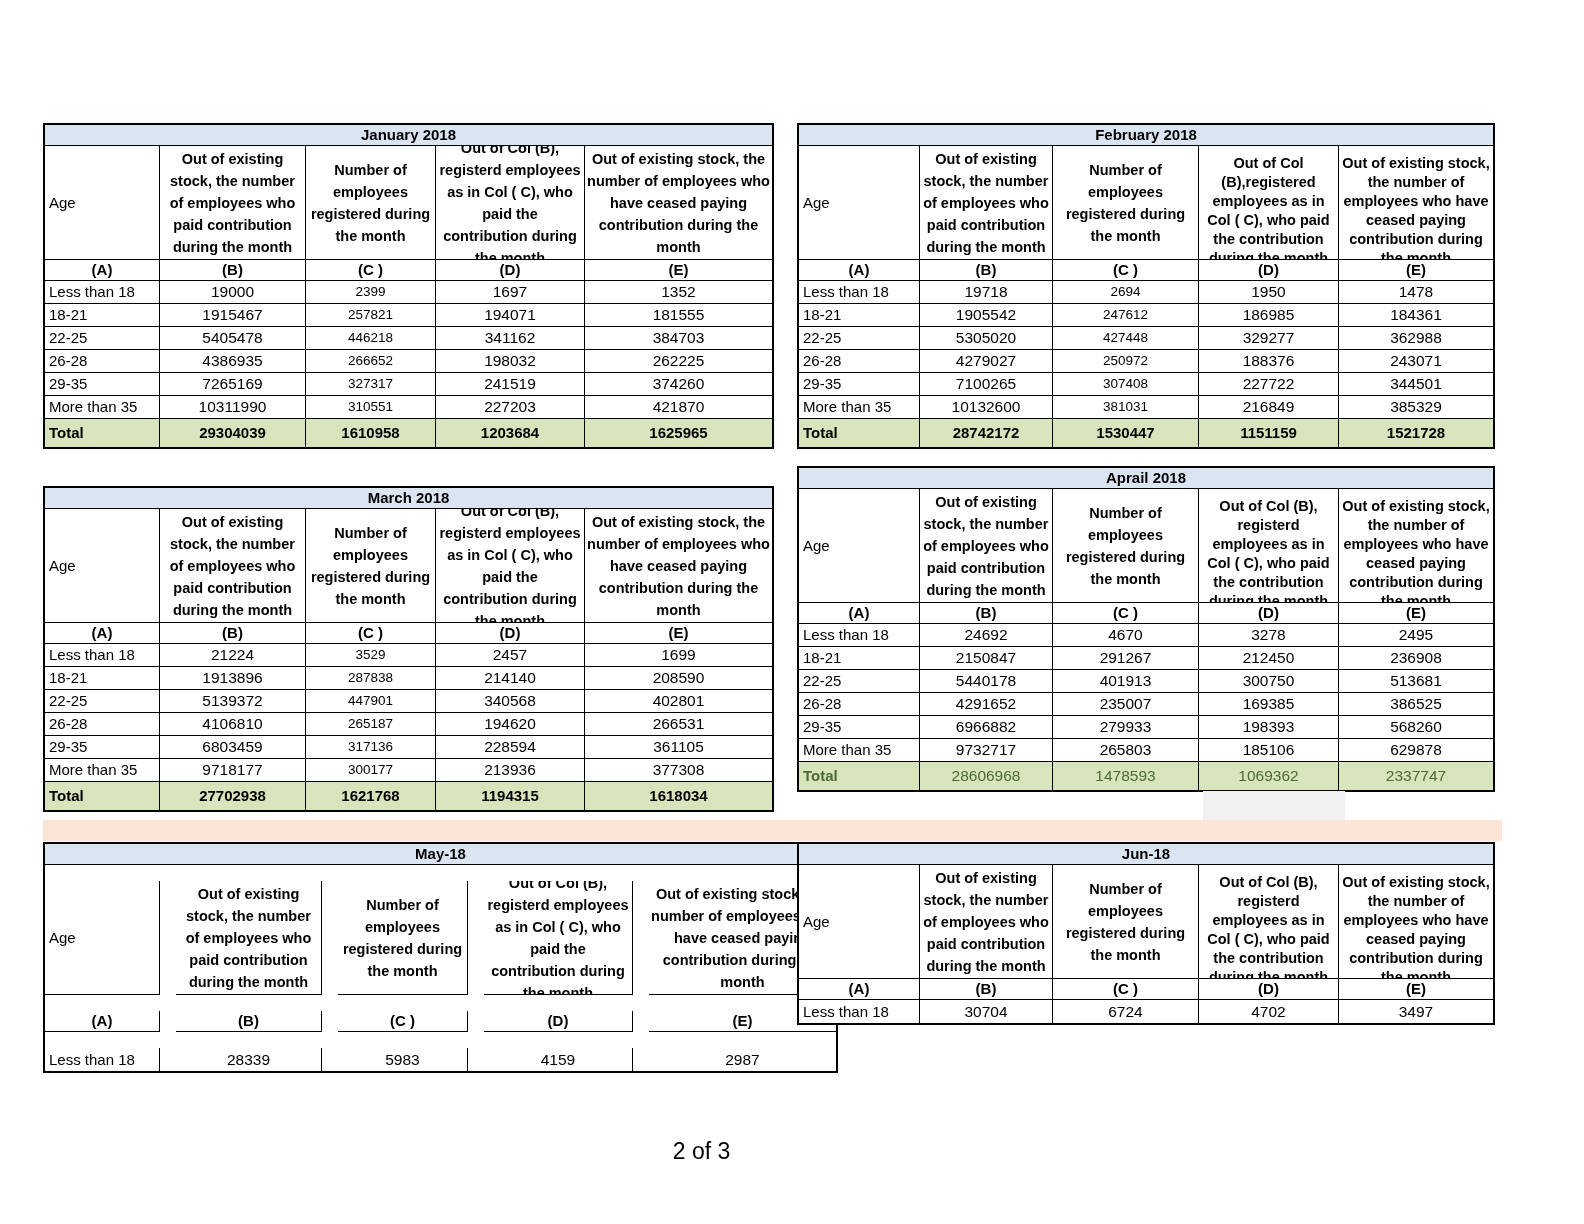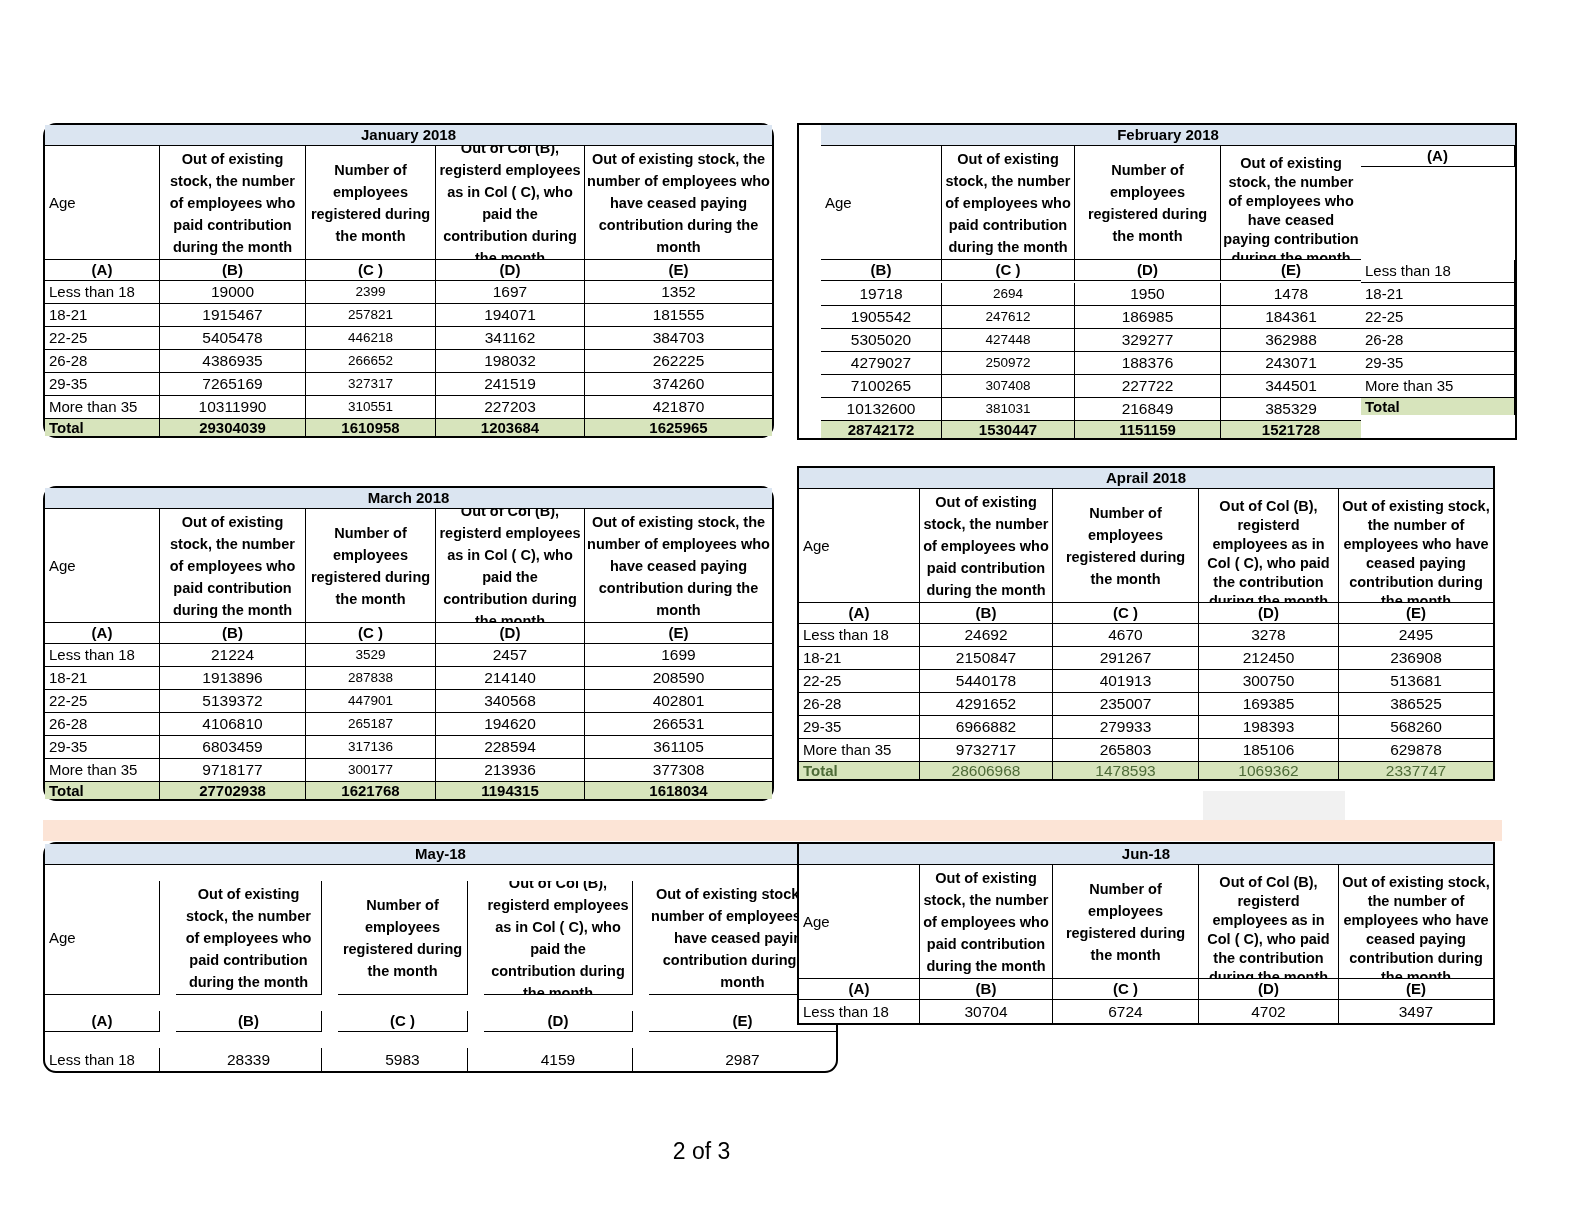--- a/index.html
+++ b/index.html
@@ -11,24 +11,24 @@
     color:#000;
     overflow:hidden;
   }
   .month-table{
     position:absolute;
     display:grid;
     border:2px solid #000;
     background:#fff;
     box-sizing:border-box;
   }
-  .month-table.side-left{grid-template-columns:115px 146px 130px 149px 187px;border-radius:13px;}
+  .month-table.side-left{grid-template-columns:115px 146px 130px 149px 187px;}
   .month-table.side-right{grid-template-columns:121px 133px 146px 140px 154px;}
   .pos-0{left:43px;top:123px;}
-  .pos-1{left:797px;top:123px;padding-left:22px;}
+  .pos-1{left:797px;top:123px;}
   .pos-2{left:43px;top:486px;}
   .pos-3{left:797px;top:466px;}
   .pos-4{left:43px;top:842px;gap:16px;}
   .pos-5{left:797px;top:842px;}
   .cell{
     box-sizing:border-box;
     border-right:1.5px solid #000;
     border-bottom:1.5px solid #000;
     display:flex;align-items:center;justify-content:center;
     overflow:hidden;
@@ -51,21 +51,21 @@
   }
   .head-age{justify-content:flex-start;padding-left:4px;font-weight:normal;font-size:15px;}
   .side-right .head-cell.col-d,.side-right .head-cell.col-e{
     line-height:19px;align-items:flex-start;padding-top:8px;
   }
   .sub-cell{height:21px;font-weight:bold;font-size:15px;}
   .data-cell{height:23px;font-size:15.5px;}
   .data-cell.age{justify-content:flex-start;padding-left:4px;font-size:15px;}
   .small-c .data-cell.col-c{font-size:13.5px;}
   .total-row-cell{
-    height:17px;background:#d7e4bc;
+    height:28px;background:#d7e4bc;
     font-weight:bold;font-size:15px;
   }
   .total-row-cell.age{justify-content:flex-start;padding-left:4px;}
   .muted-total .total-row-cell{color:#4d6a37;}
   .muted-total .total-row-cell:not(.age){font-weight:400;font-size:15.5px;}
   .band{
     position:absolute;
     left:43px;top:820px;width:1459px;height:21px;
     background:#fce4d6;
   }
@@ -132,20 +132,21 @@
         <div class="cell total-row-cell col-b lastrow">29304039</div>
         <div class="cell total-row-cell col-c lastrow">1610958</div>
         <div class="cell total-row-cell col-d lastrow">1203684</div>
         <div class="cell total-row-cell col-e lastcol lastrow">1625965</div>
       </div>
       <div class="month-table pos-1 side-right tbl-february small-c">
         <div class="cell title-cell lastcol">February 2018</div>
         <div class="cell head-cell head-age col-a">Age</div>
         <div class="cell head-cell col-b">Out of existing stock, the number of employees who paid contribution during the month</div>
         <div class="cell head-cell col-c">Number of employees registered during the month</div>
+        <div class="cell head-cell col-d">Out of Col (B),registered employees as in Col ( C), who paid the contribution during the month</div>
         <div class="cell head-cell col-e lastcol">Out of existing stock, the number of employees  who have ceased paying contribution during the month</div>
         <div class="cell sub-cell col-a">(A)</div>
         <div class="cell sub-cell col-b">(B)</div>
         <div class="cell sub-cell col-c">(C )</div>
         <div class="cell sub-cell col-d">(D)</div>
         <div class="cell sub-cell col-e lastcol">(E)</div>
         <div class="cell data-cell col-a age">Less than 18</div>
         <div class="cell data-cell col-b">19718</div>
         <div class="cell data-cell col-c">2694</div>
         <div class="cell data-cell col-d">1950</div>

